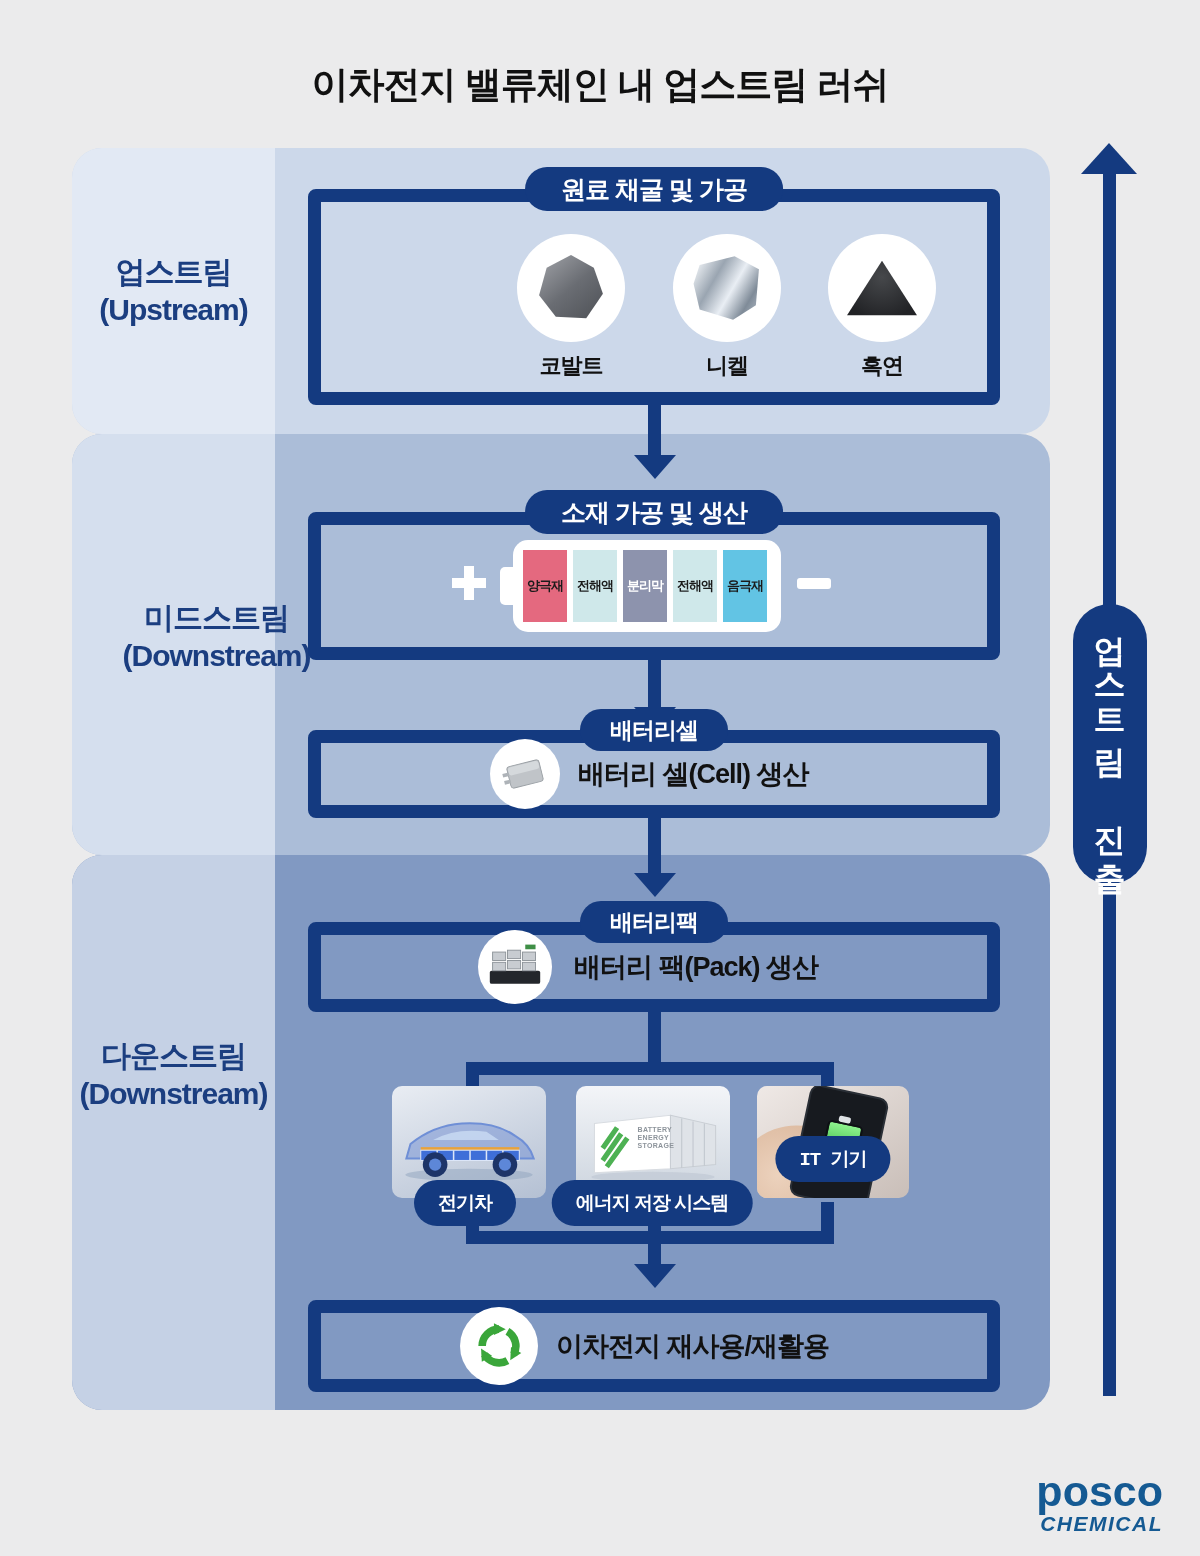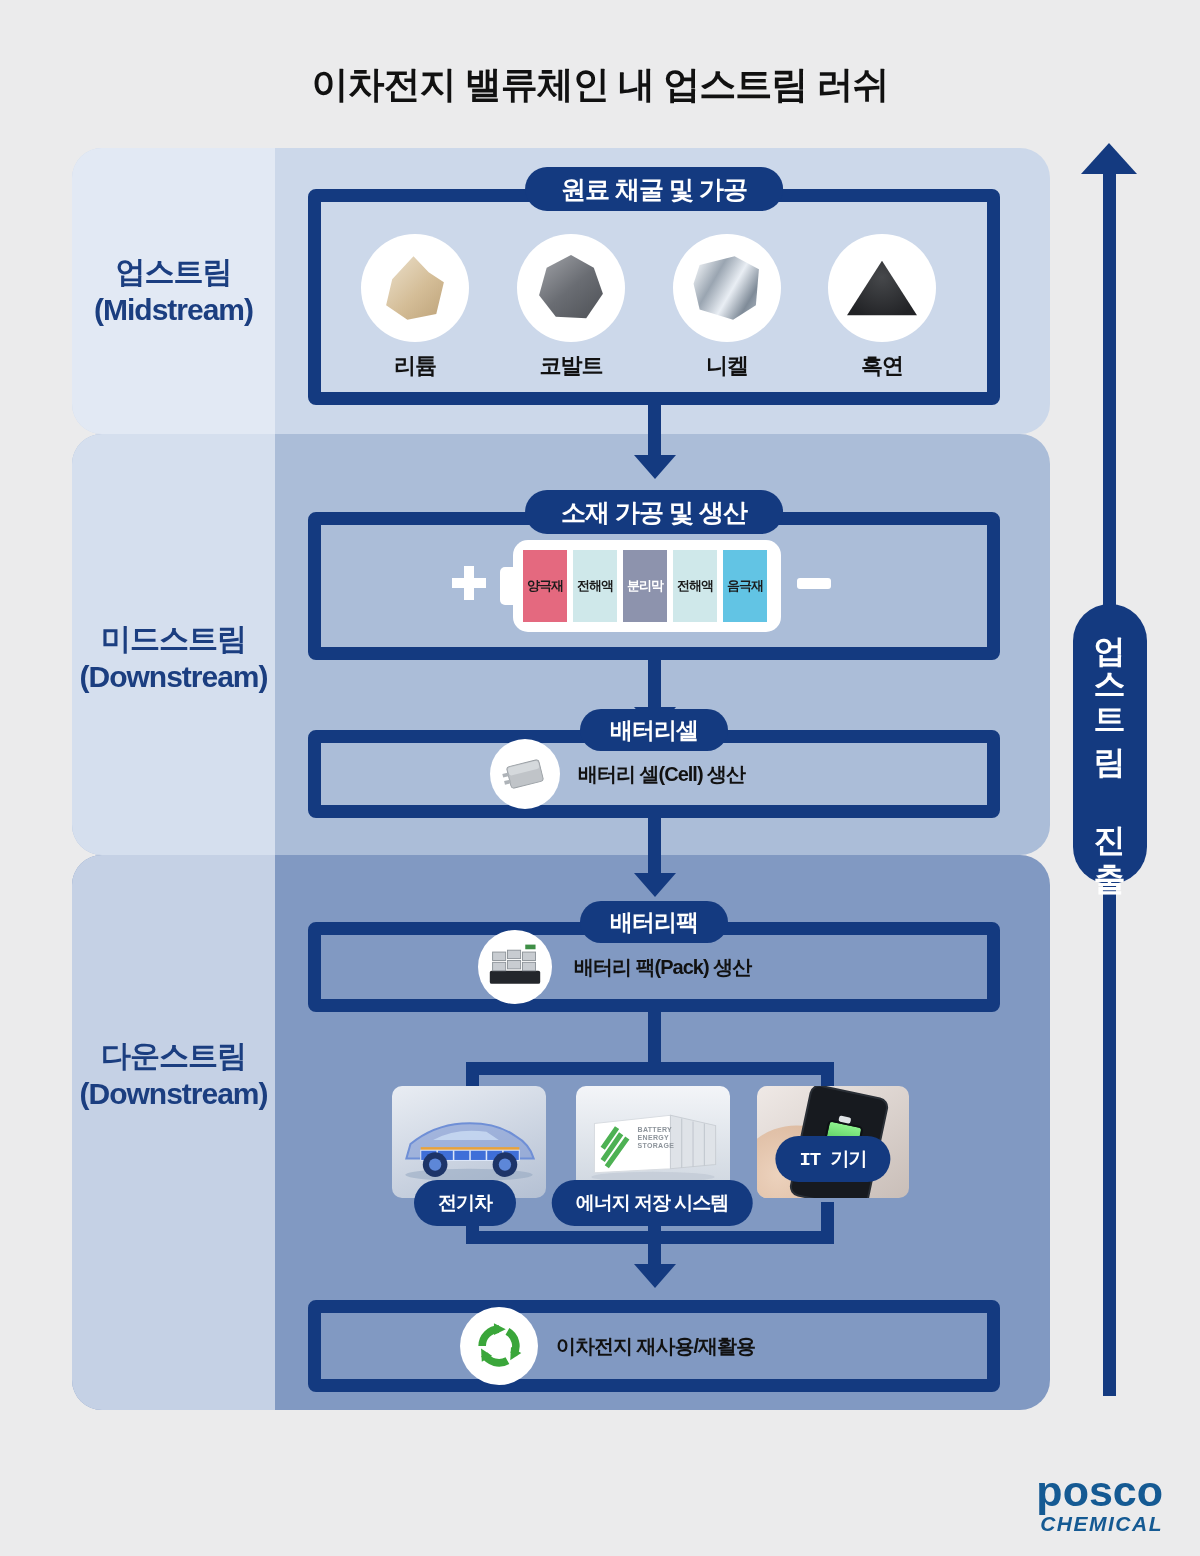--- a/index.html
+++ b/index.html
@@ -12,21 +12,21 @@
   .band{left:72px;width:978px;border-radius:30px;}
   .band1{top:148px;height:286px;background:#ccd8ea;}
   .band2{top:434px;height:421px;background:#abbdd8;}
   .band3{top:855px;height:555px;background:#8199c2;}
   .sidecol{position:absolute;left:0;top:0;width:203px;height:100%;border-radius:30px 0 0 30px;}
   .side1{background:#e2e9f4;}
   .side2{background:#d5dfee;}
   .side3{background:#c5d1e5;}
   .stage-label{left:72px;width:203px;text-align:center;font-weight:800;color:#1b3e80;font-size:30px;line-height:38px;letter-spacing:-1px;}
   .stage1{top:253px;}
-  .stage2{top:620px;}
+  .stage2{top:599px;padding-left:43px;}
   .stage3{top:1037px;}
   
   .nbox{left:308px;width:692px;border:13px solid #143a80;border-radius:8px;box-sizing:border-box;background:transparent;}
   .box-upstream{top:189px;height:216px;}
   .box-midstream{top:512px;height:148px;}
   .box-cell{top:730px;height:88px;}
   .box-pack{top:922px;height:90px;}
   .box-recycle{top:1300px;height:92px;}
   
   .pill{background:#143a80;color:#fff;font-weight:800;border-radius:999px;display:flex;align-items:center;justify-content:center;white-space:nowrap;transform:translateX(-50%);}
@@ -83,21 +83,21 @@
   .bat-minus{left:797px;top:578px;width:34px;height:11px;background:#fff;border-radius:3px;}
   .bat-tab{left:500px;top:567px;width:16px;height:38px;background:#fff;border-radius:5px 0 0 5px;}
   .bat-body{left:513px;top:540px;width:268px;height:92px;background:#fff;border-radius:15px;}
   .seg{top:550px;width:44px;height:72px;display:flex;align-items:center;justify-content:center;font-size:13px;font-weight:800;letter-spacing:-1px;}
   .sg1{left:523px;text-align:right;} .sg2{left:573px;} .sg3{left:623px;} .sg4{left:673px;} .sg5{left:723px;}
   
   .wcircle{background:#fff;border-radius:50%;display:flex;align-items:center;justify-content:center;}
   .cell-circle{left:490px;top:739px;width:70px;height:70px;}
   .pack-circle{left:478px;top:930px;width:74px;height:74px;}
   .rec-circle{left:460px;top:1307px;width:78px;height:78px;}
-  .caption{font-size:20px;font-weight:800;color:#111;letter-spacing:-1px;display:flex;align-items:center;}
+  .caption{font-size:27px;font-weight:800;color:#111;letter-spacing:-1px;display:flex;align-items:center;}
   .cell-caption{left:578px;top:730px;height:88px;}
   .pack-caption{left:574px;top:922px;height:90px;}
   .rec-caption{left:556px;top:1300px;height:92px;}
   
   .card{top:1086px;height:112px;border-radius:10px;overflow:hidden;}
   .card-ev{left:392px;width:154px;background:linear-gradient(160deg,#e9edf3,#b4c0d3);}
   .card-ess{left:576px;width:154px;background:linear-gradient(180deg,#f3f5f8,#ccd4de);}
   .card-it{left:757px;width:152px;background:linear-gradient(145deg,#efe9e6,#c9beb8);}
   .card svg{display:block;width:100%;height:100%;}
   .ess-caption{left:40%;top:36%;width:46px;font-size:7px;line-height:1.15;color:#8d949b;font-weight:700;letter-spacing:0.3px;}
@@ -122,21 +122,21 @@
   </div>
   <div class="abs band band2">
     <div class="sidecol side2"></div>
   </div>
   <div class="abs band band3">
     <div class="sidecol side3"></div>
   </div>
 
   <div class="abs stage-label stage1">
     <div>업스트림</div>
-    <div>(Midstream)</div>
+    <div>(Upstream)</div>
   </div>
   <div class="abs stage-label stage2">
     <div>미드스트림</div>
     <div>(Downstream)</div>
   </div>
   <div class="abs stage-label stage3">
     <div>다운스트림</div>
     <div>(Downstream)</div>
   </div>
 
@@ -159,26 +159,20 @@
 
   <div class="abs side-shaft"></div>
   <div class="abs side-head"></div>
   <div class="abs side-pill">
     <span class="side-pill-label">업스트림 진출</span>
   </div>
 
   <div class="abs nbox box-upstream"></div>
   <div class="abs pill p-head p1">원료 채굴 및 가공</div>
 
-  <div class="abs mineral m1">
-    <div class="mcircle">
-        <div class="rock rock-lithium"></div>
-      </div>
-    <div class="mname">리튬</div>
-  </div>
   <div class="abs mineral m2">
     <div class="mcircle">
         <div class="rock rock-cobalt"></div>
       </div>
     <div class="mname">코발트</div>
   </div>
   <div class="abs mineral m3">
     <div class="mcircle">
         <div class="rock rock-nickel"></div>
       </div>

